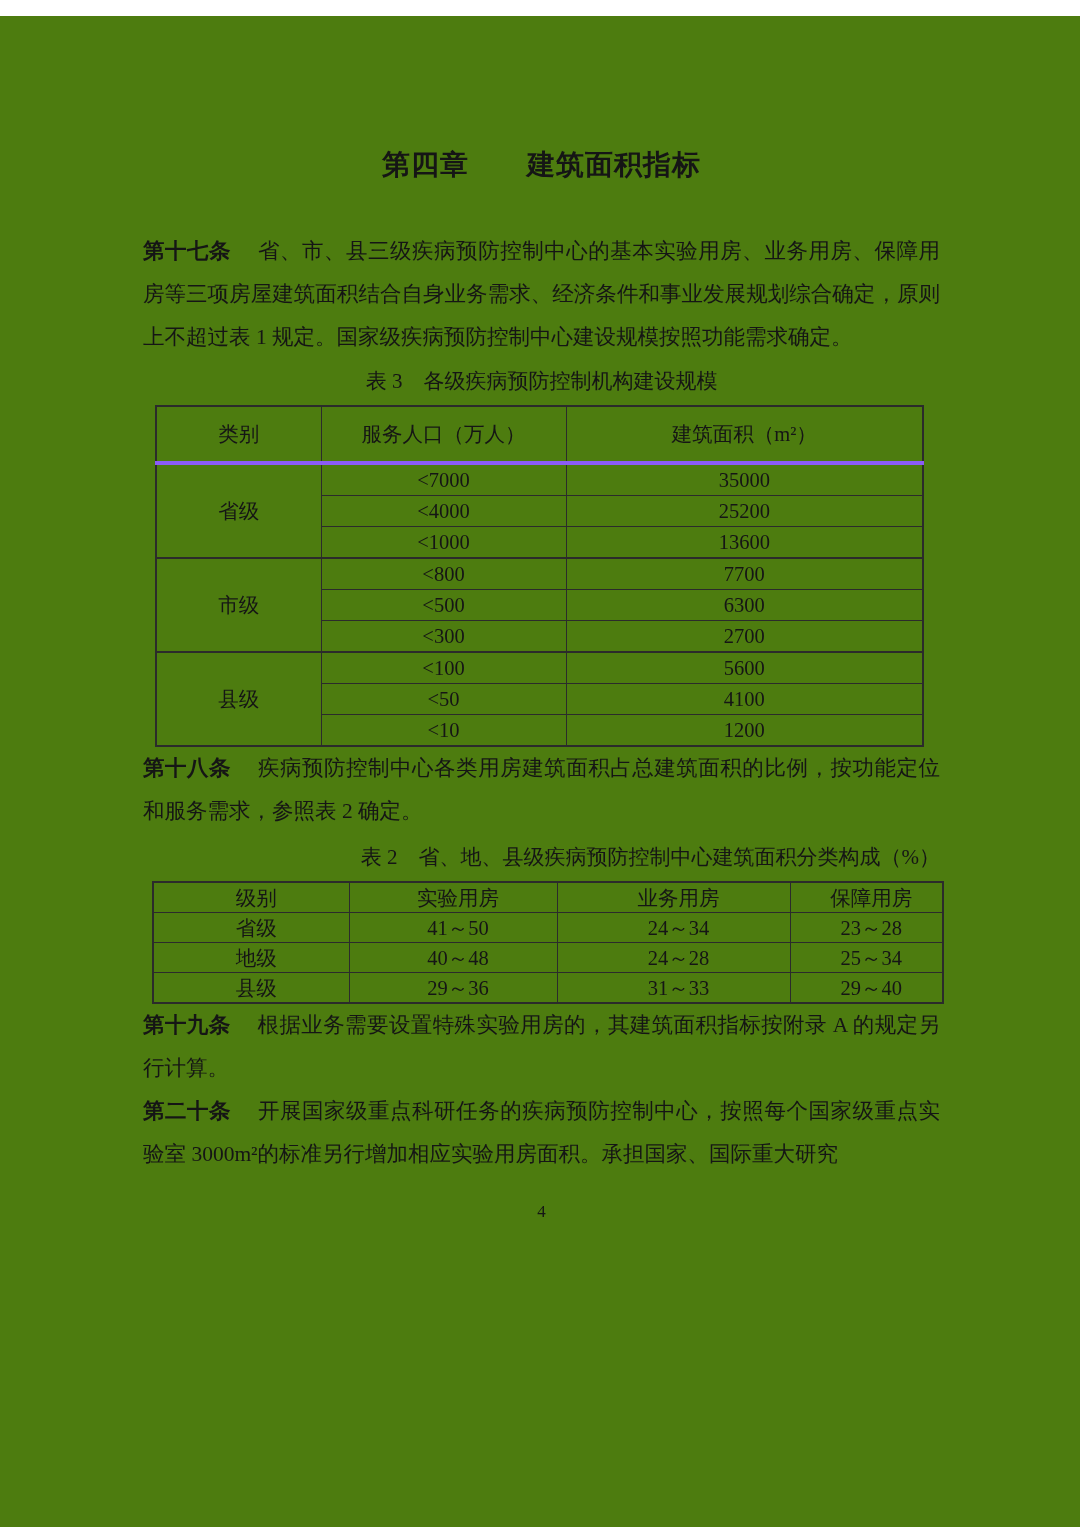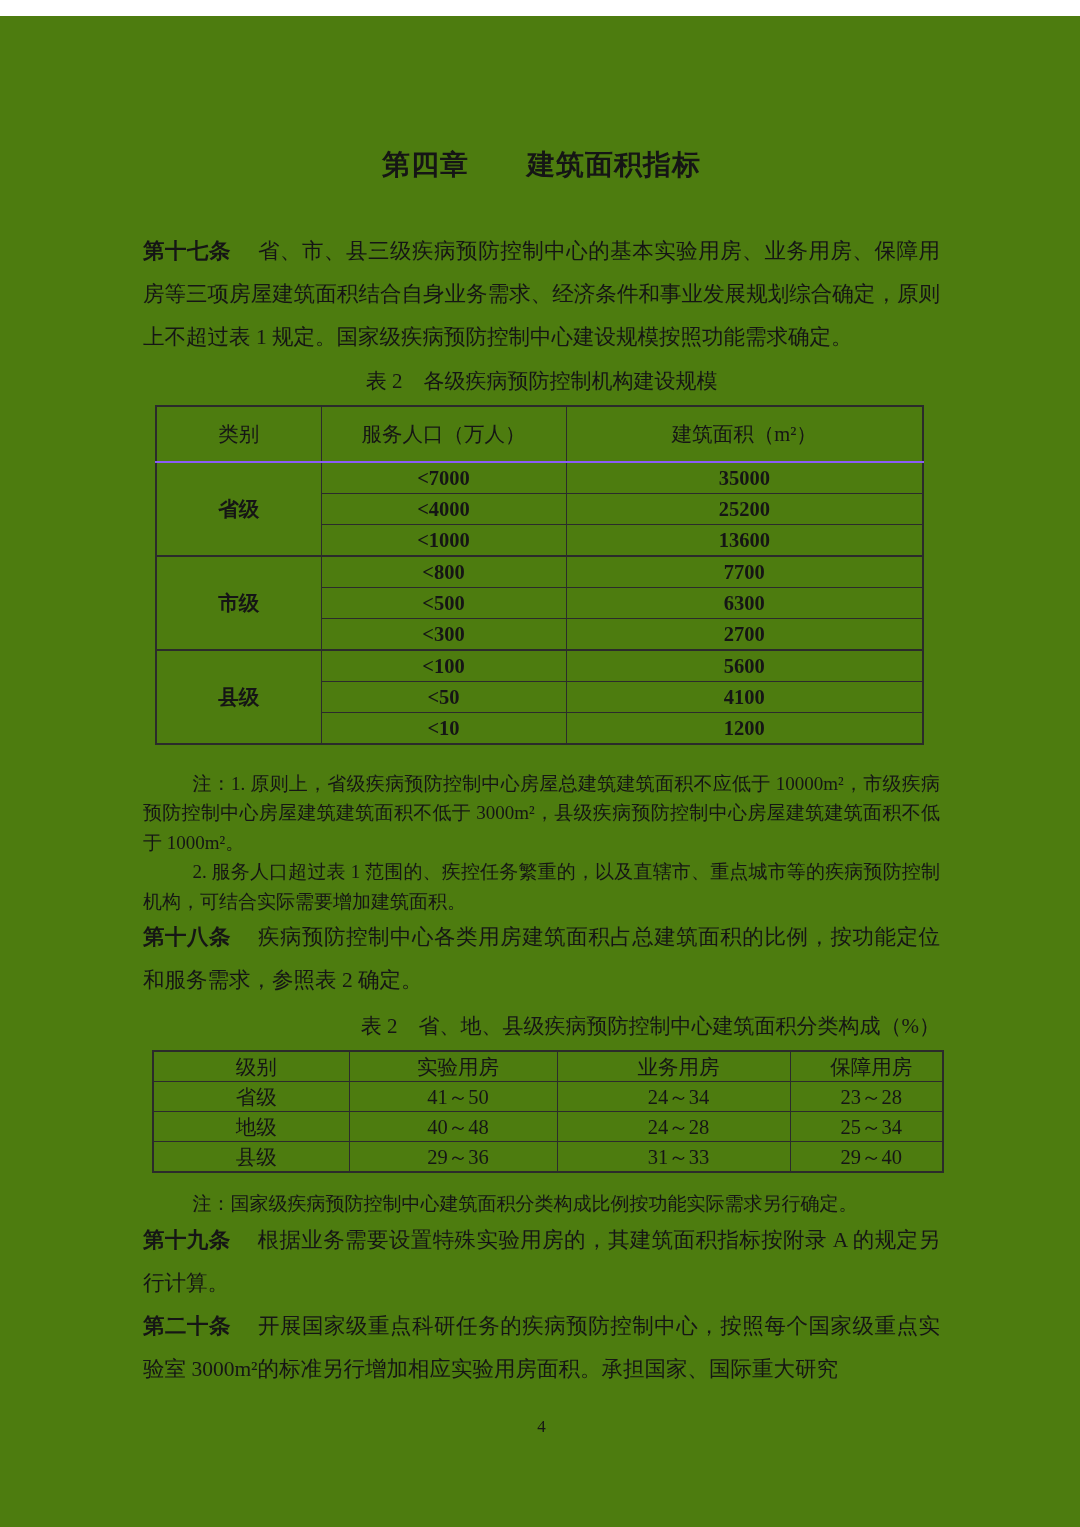--- a/index.html
+++ b/index.html
@@ -38,22 +38,22 @@
     border:1px solid #2b2b2b;
     text-align:center;
     vertical-align:middle;
     padding:0 4px;
     font-weight:normal;
     font-size:20.5px;
     overflow:hidden;
   }
   #t1 { width:767px; margin-left:12px; border:2px solid #2b2b2b; }
   #t1 th { height:54px; }
-  #t1 td { height:30px;font-weight:bold; }
-  #t1 thead th { border-bottom:2px solid #8b5cf6; }
+  #t1 td { height:30px; }
+  #t1 thead th { border-bottom:4px solid #8b5cf6; }
   #t1 tr.group-start td { border-top:2px solid #2b2b2b; }
   #t2 { width:790px; margin-left:9px; border:2px solid #2b2b2b; }
   #t2 th, #t2 td { height:29px;padding-left:14px; }
   .notes { margin-top:24px; }
   .notes p, .tbl-note {
     margin:0;
     font-size:19px;
     line-height:1.55;
     text-align:justify;
     text-indent:2.6em;
@@ -71,21 +71,21 @@
 </style>
 </head>
 <body>
 
 <div class="page">
 
   <h1 class="doc-title">第四章　　建筑面积指标</h1>
 
   <p class="article"><span class="article-label">第十七条</span><span>省、市、县三级疾病预防控制中心的基本实验用房、业务用房、保障用房等三项房屋建筑面积结合自身业务需求、经济条件和事业发展规划综合确定，原则上不超过表 1 规定。国家级疾病预防控制中心建设规模按照功能需求确定。</span></p>
 
-  <div class="tbl-caption">表 2　各级疾病预防控制机构建设规模</div>
+  <div class="tbl-caption">表 3　各级疾病预防控制机构建设规模</div>
 
   <table id="t1">
     <colgroup>
         <col style="width:165px">
         <col style="width:245px">
         <col style="width:357px">
       </colgroup>
     <thead>
       <tr>
         <th>类别</th>
@@ -129,24 +129,20 @@
         <td>&lt;50</td>
         <td>4100</td>
       </tr>
       <tr>
         <td>&lt;10</td>
         <td>1200</td>
       </tr>
     </tbody>
   </table>
 
-  <div class="notes">
-    <p>注：1. 原则上，省级疾病预防控制中心房屋总建筑建筑面积不应低于 10000m²，市级疾病预防控制中心房屋建筑建筑面积不低于 3000m²，县级疾病预防控制中心房屋建筑建筑面积不低于 1000m²。</p>
-    <p>2. 服务人口超过表 1 范围的、疾控任务繁重的，以及直辖市、重点城市等的疾病预防控制机构，可结合实际需要增加建筑面积。</p>
-  </div>
 
   <p class="article mt-a18"><span class="article-label">第十八条</span><span>疾病预防控制中心各类用房建筑面积占总建筑面积的比例，按功能定位和服务需求，参照表 2 确定。</span></p>
 
   <div class="tbl-caption mt-cap2">表 2　省、地、县级疾病预防控制中心建筑面积分类构成（%）</div>
 
   <table id="t2">
     <colgroup>
         <col style="width:196px">
         <col style="width:208px">
         <col style="width:233px">
@@ -175,21 +171,20 @@
       </tr>
       <tr>
         <td>县级</td>
         <td>29～36</td>
         <td>31～33</td>
         <td>29～40</td>
       </tr>
     </tbody>
   </table>
 
-  <p class="tbl-note">注：国家级疾病预防控制中心建筑面积分类构成比例按功能实际需求另行确定。</p>
 
   <p class="article mt-a19"><span class="article-label">第十九条</span><span>根据业务需要设置特殊实验用房的，其建筑面积指标按附录 A 的规定另行计算。</span></p>
 
   <p class="article mt-a20"><span class="article-label">第二十条</span><span>开展国家级重点科研任务的疾病预防控制中心，按照每个国家级重点实验室 3000m²的标准另行增加相应实验用房面积。承担国家、国际重大研究</span></p>
 
   <div class="page-number">4</div>
 
 </div>
 
 </body></html>

